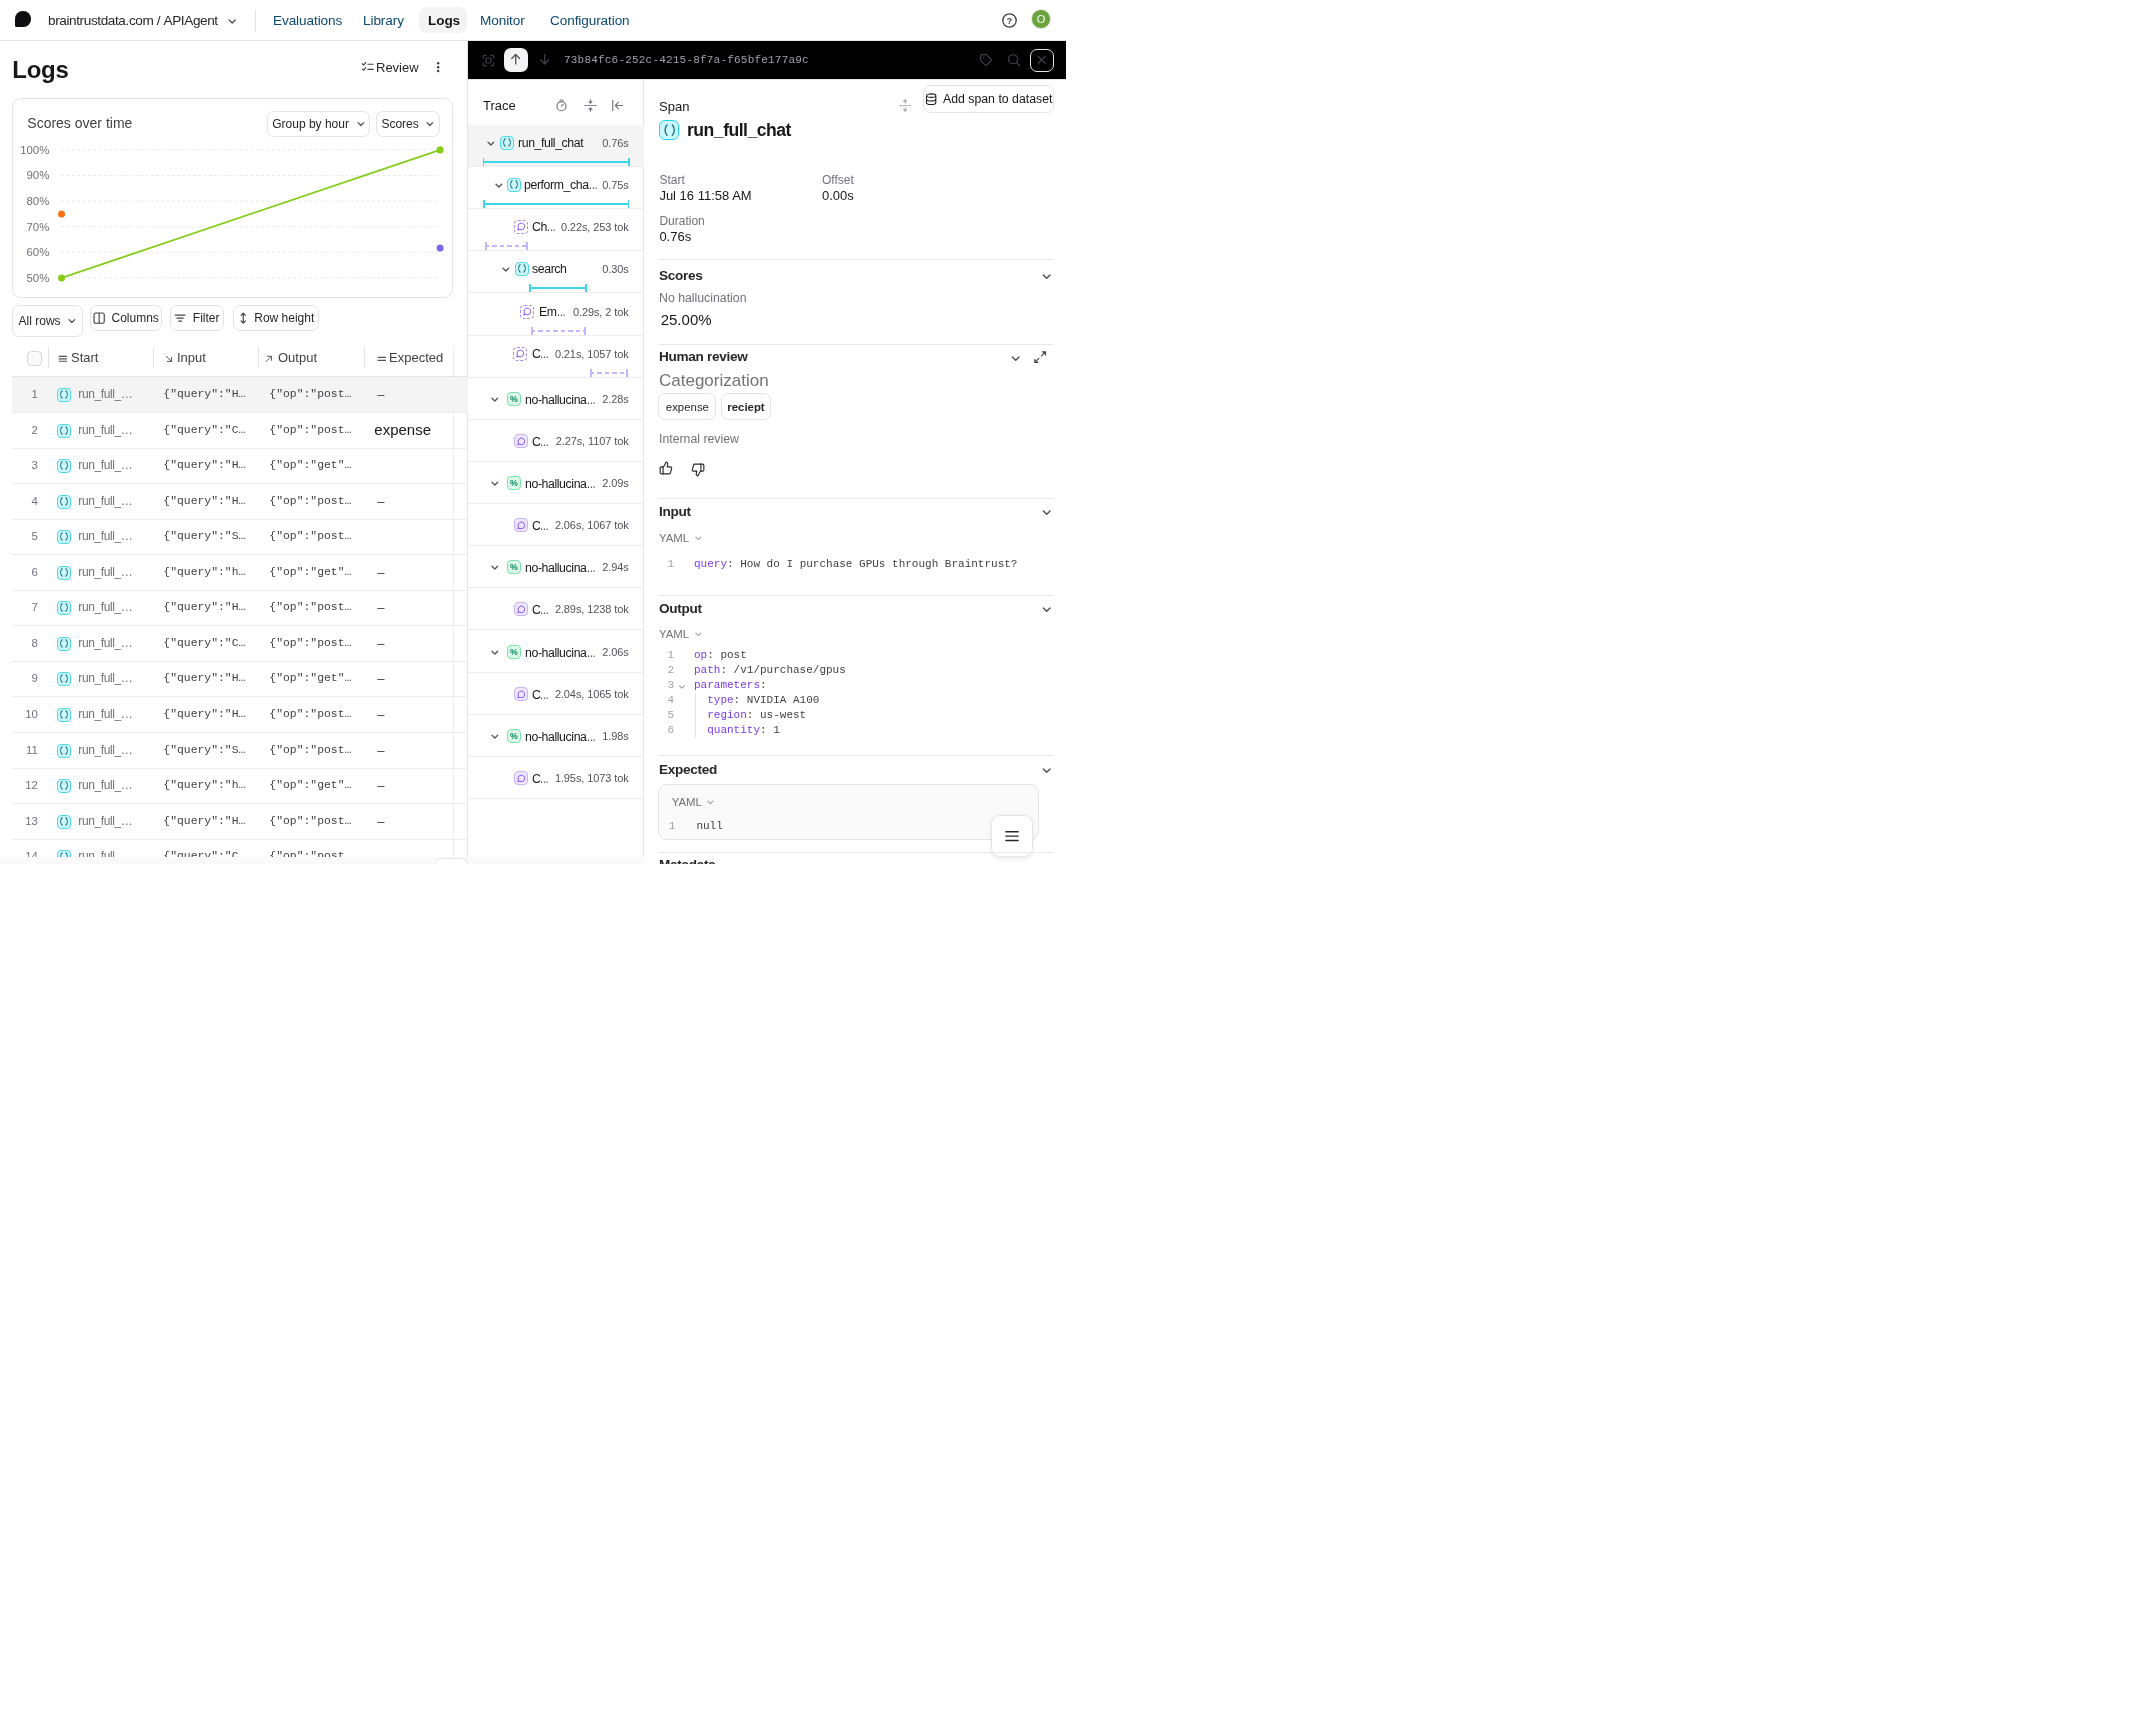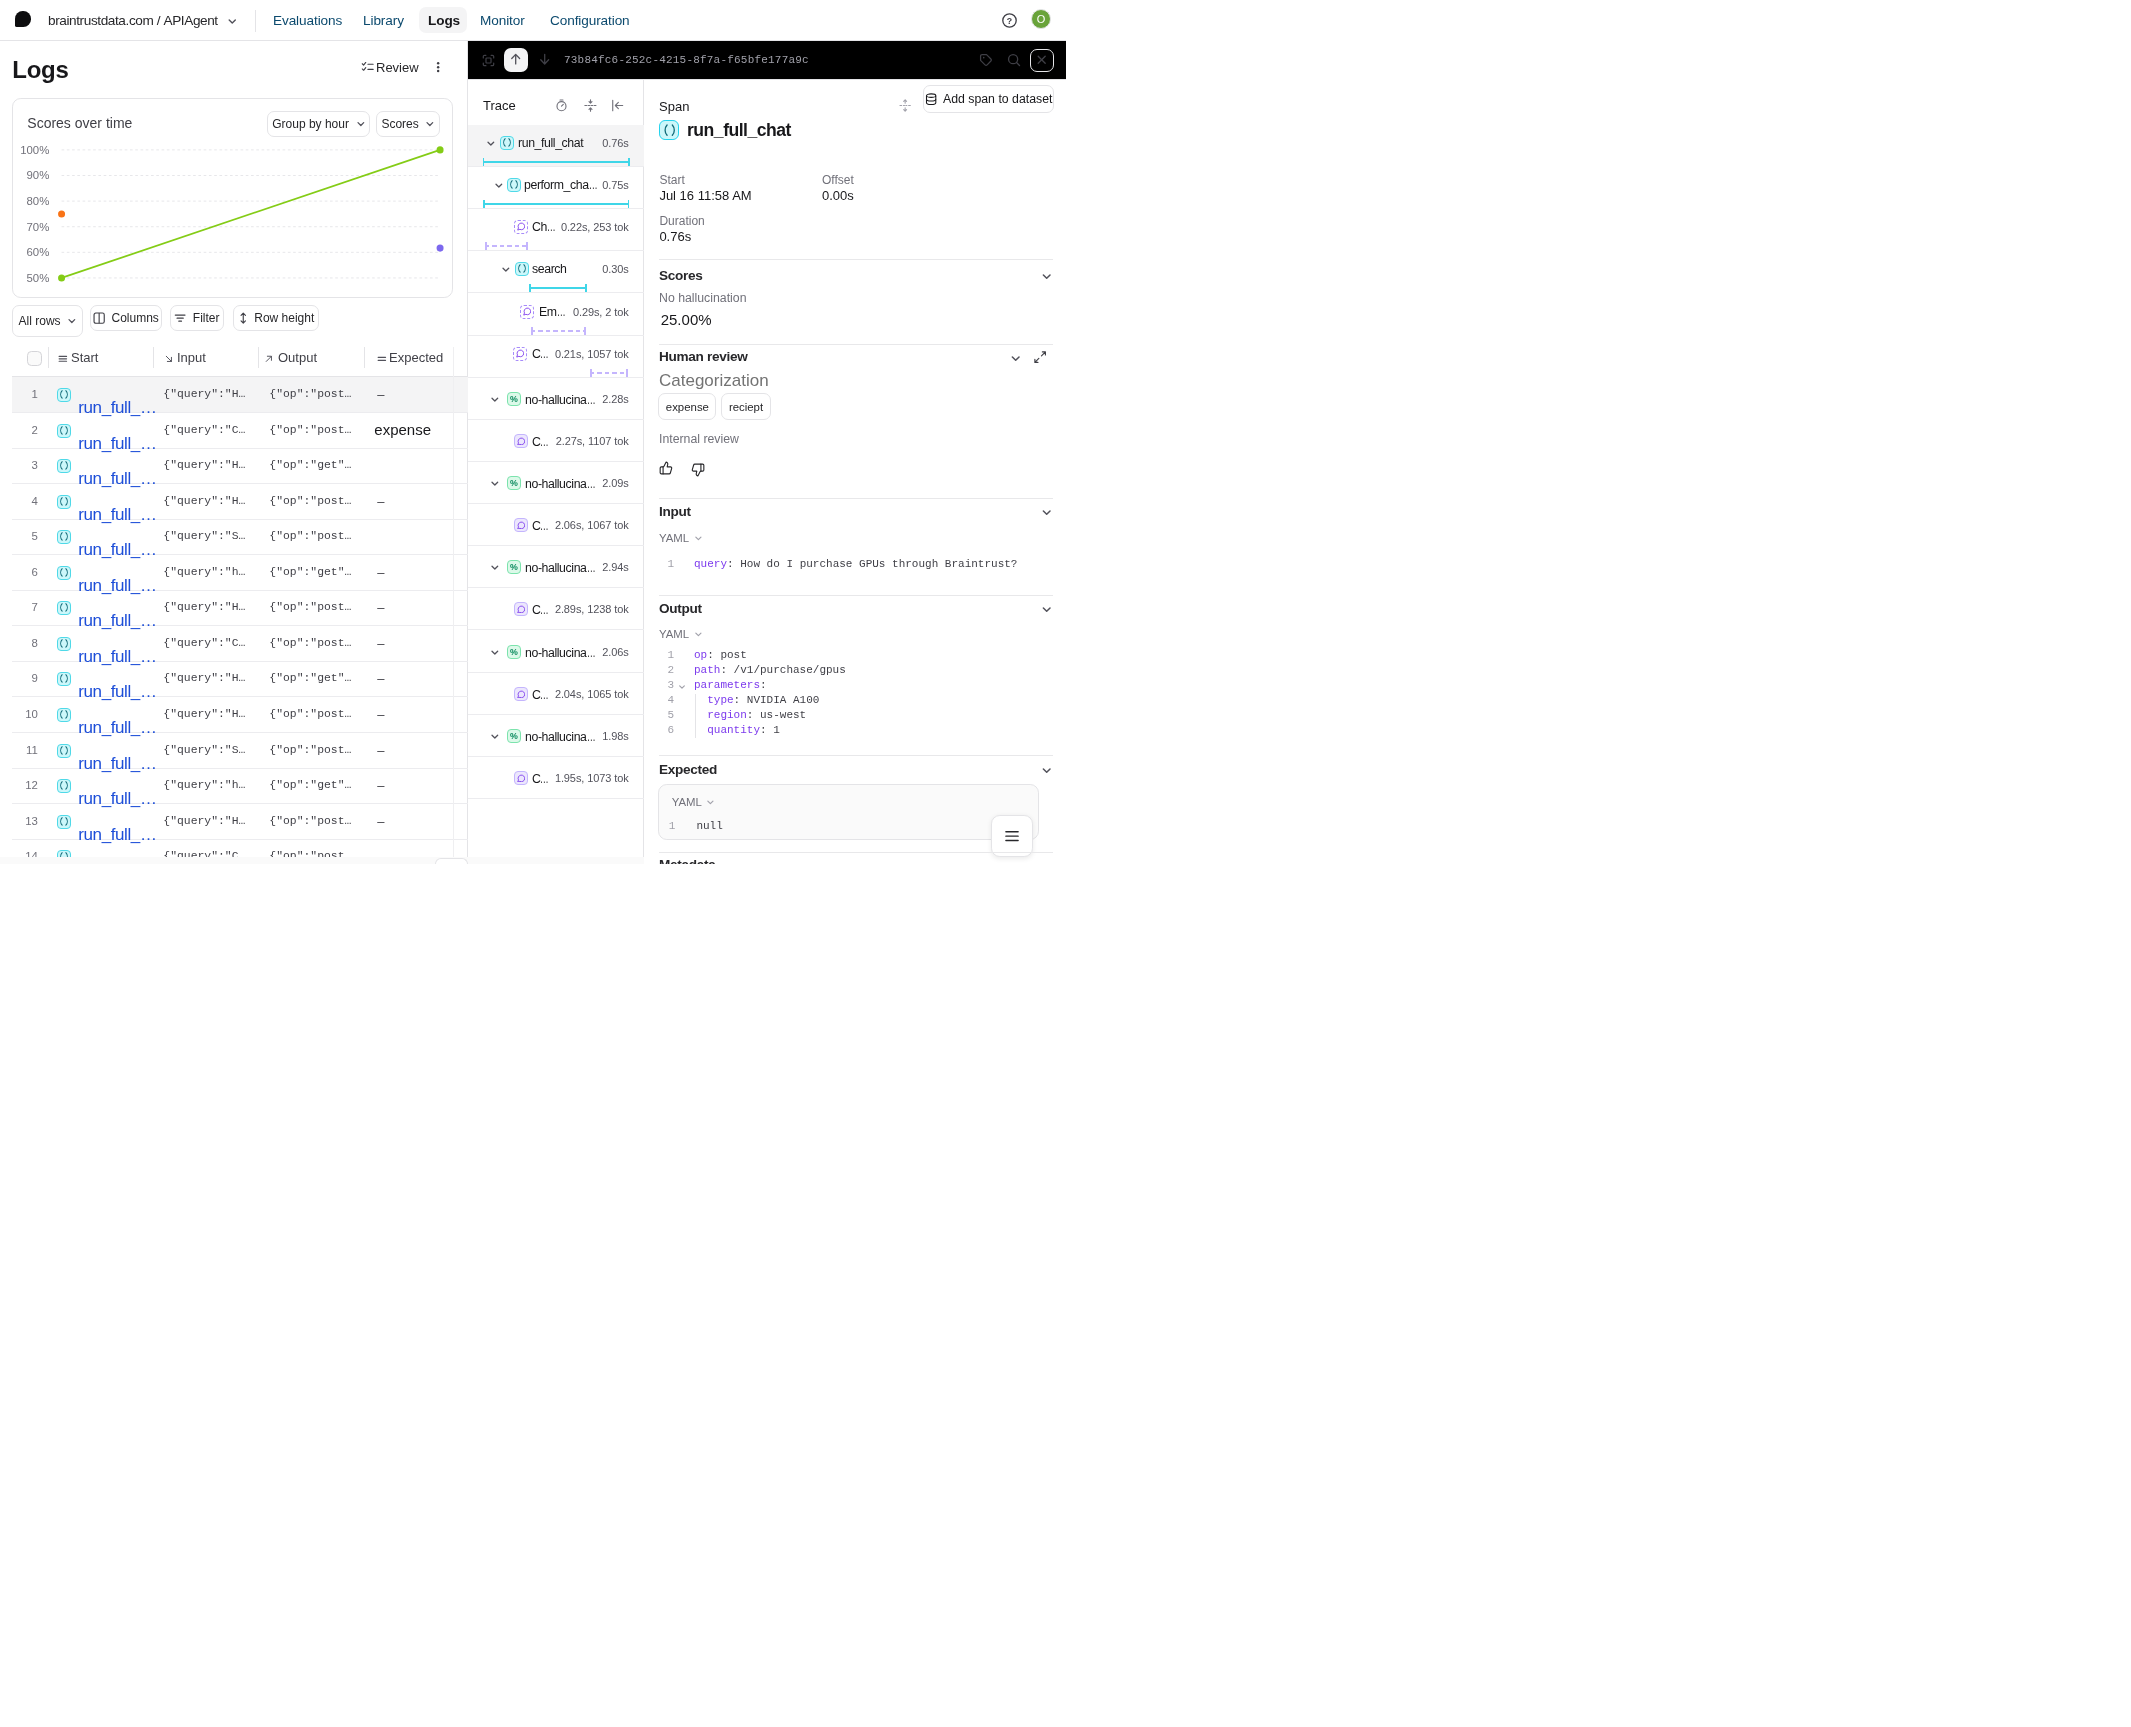--- a/index.html
+++ b/index.html
@@ -26,21 +26,21 @@
 
 .icbox{border-radius:4px;display:flex;align-items:center;justify-content:center;flex:none;white-space:nowrap}
 .ic-fn{width:14px;height:14px;background:#ccf7fa;border:0.9px solid #4fd9e8;color:#0f6a7a;font-family:"Liberation Mono",monospace;font-size:7.5px;font-weight:700;letter-spacing:0.4px}
 .ic-pct{width:14px;height:14px;background:#dcf9e9;border:0.9px solid #7ce3ad;color:#0b8a5e;font-size:8.8px;font-weight:700}
 .ic-llm-d{width:14px;height:14px;background:#fff;border:1.1px dashed #a78bfa}
 .ic-llm-s{width:14px;height:14px;background:#ece7fd;border:0.9px solid #c4b5fd}
 
 .trow{position:absolute;left:12.3px;width:456px;height:36px;border-bottom:0.9px solid #ececef}
 .trow .num{position:absolute;left:0;top:11.4px;width:25.5px;text-align:right;font-size:11.4px;color:#71717a}
 .trow .ic{position:absolute;left:45px;top:10.5px}
-.trow .nm{position:absolute;left:66px;top:21px;font-size:17px;color:#1d4ed8;letter-spacing:-0.4px}
+.trow .nm{position:absolute;left:66px;top:10px;font-size:12px;color:#737373;letter-spacing:-0.4px}
 .trow .jin{position:absolute;left:151px;top:11.4px;font-family:"Liberation Mono",monospace;font-size:11.4px;color:#3f3f46}
 .trow .jout{position:absolute;left:257px;top:11.4px;font-family:"Liberation Mono",monospace;font-size:11.4px;color:#3f3f46}
 .trow .dash{position:absolute;left:365px;top:9.7px;font-size:13px;color:#3f3f46}
 .trow .exv{position:absolute;left:362px;top:8px;font-size:15px;color:#18181b}
 
 .srow{position:absolute;left:0;width:176px;height:42px;border-bottom:0.9px solid #ececef}
 .srow .sic{position:absolute;top:10.5px}
 .srow .snm{position:absolute;top:11.4px;font-size:12.3px;font-weight:500;color:#18181b;letter-spacing:-0.4px}
 .e{display:inline-block;transform:scaleX(0.7);transform-origin:left center}
 .srow .sdur{position:absolute;right:15.4px;top:12px;font-size:11px;color:#52525b;text-align:right;letter-spacing:-0.1px}
@@ -633,21 +633,21 @@
   <div class="divider" style="top:264px"></div>
   <div class="sechead" style="top:269px">Human review</div>
   <svg class="abs" style="left:366px;top:273px" width="11.4" height="11.4" viewBox="0 0 12 12">
         <path class="chev" d="M2.5 4.2 L6 7.7 L9.5 4.2"></path>
       </svg>
   <svg class="abs" style="left:390px;top:271px" width="12.3" height="12.3" viewBox="0 0 14 14" fill="none" stroke="#3f3f46" stroke-width="1.3" stroke-linecap="round" stroke-linejoin="round">
         <path d="M8.5 5.5 L13 1 M9.5 1 H13 V4.5 M5.5 8.5 L1 13 M1 9.5 V13 H4.5"></path>
       </svg>
   <div class="abs" style="left:15px;top:291px;font-size:17px;color:#737373">Categorization</div>
   <div class="btn" style="left:14.4px;top:313px;width:58px;height:27px;font-size:11.4px;font-weight:500">expense</div>
-  <div class="btn" style="left:77px;top:313px;width:50px;height:27px;font-size:11.4px;font-weight:400">reciept</div>
+  <div class="btn" style="left:77px;top:313px;width:50px;height:27px;font-size:11.4px;font-weight:700">reciept</div>
   <div class="abs" style="left:15px;top:352px;font-size:12.3px;color:#71717a">Internal review</div>
   <svg class="abs" style="left:15px;top:381px" width="14" height="14" viewBox="0 0 24 24" fill="none" stroke="#27272a" stroke-width="1.9" stroke-linecap="round" stroke-linejoin="round">
         <path d="M7 10v12"></path>
         <path d="M15 5.88 14 10h5.83a2 2 0 0 1 1.92 2.56l-2.33 8A2 2 0 0 1 17.5 22H4a2 2 0 0 1-2-2v-8a2 2 0 0 1 2-2h2.76a2 2 0 0 0 1.79-1.11L12 2a3.13 3.13 0 0 1 3 3.88Z"></path>
       </svg>
   <svg class="abs" style="left:47px;top:383px" width="14" height="14" viewBox="0 0 24 24" fill="none" stroke="#27272a" stroke-width="1.9" stroke-linecap="round" stroke-linejoin="round">
         <path d="M17 14V2"></path>
         <path d="M9 18.12 10 14H4.17a2 2 0 0 1-1.92-2.56l2.33-8A2 2 0 0 1 6.5 2H20a2 2 0 0 1 2 2v8a2 2 0 0 1-2 2h-2.76a2 2 0 0 0-1.79 1.11L12 22a3.13 3.13 0 0 1-3-3.88Z"></path>
       </svg>
   <div class="divider" style="top:418px"></div>

